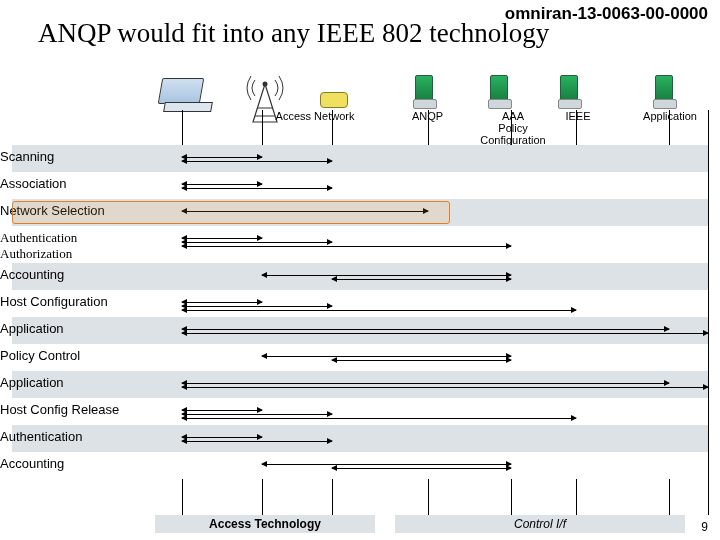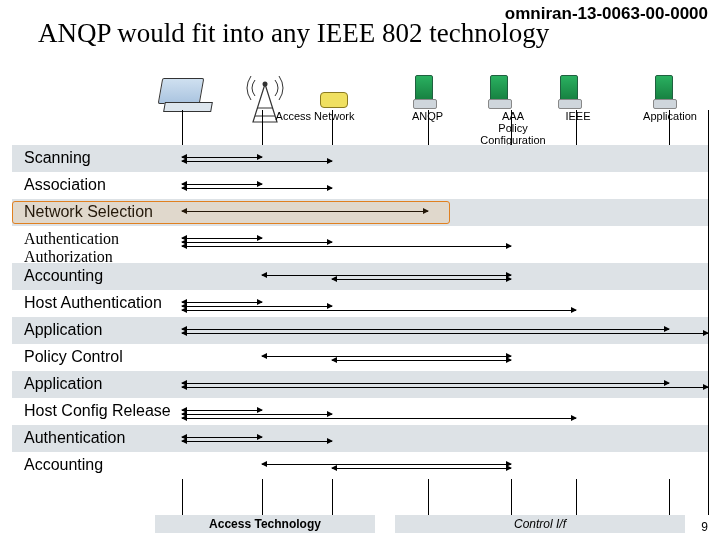--- a/index.html
+++ b/index.html
@@ -60,21 +60,21 @@
   .ll-dhcp  { left:576px;}
   .ll-app   { left:669px;}
   .ll-right { left:708px;}
   
   .rows { position:absolute; top:75px; left:0; width:720px; }
   .row { height:27px; position:relative; }
   .row:nth-child(odd) .band { background:#dde2e6; }
   .row:nth-child(even) .band { background:#fff; }
   .band { position:absolute; left:12px; right:12px; top:0; bottom:0; }
   .row-tall { height:37px;font-family:Liberation Serif, serif; }
-  .row-label { position:absolute; left:24px; top:4px; font-size:16px; z-index:3; white-space:pre-line;}
+  .row-label { position:absolute; left:0; top:4px; font-size:13px; z-index:3; white-space:pre-line;}
   .arrows { position:absolute; top:12px; height:2px; z-index:2;}
   .arrow { position:absolute; height:1px; background:#000; }
   .arrow::before, .arrow::after {
     content:""; position:absolute; top:-3px; width:0;height:0;
     border-top:3px solid transparent; border-bottom:3px solid transparent;
   }
   .arrow.both::before { left:-1px; border-right:6px solid #000;}
   .arrow.both::after  { right:-1px; border-left:6px solid #000;}
   
   .highlight {
@@ -184,21 +184,21 @@
       <div class="row">
         <div class="band"></div>
         <div class="row-label">Accounting</div>
         <div class="arrows">
           <div class="arrow both" style="left: 262px; width: 249px; top: 0px;"></div>
           <div class="arrow both" style="left: 332px; width: 179px; top: 4px;"></div>
         </div>
       </div>
       <div class="row">
         <div class="band"></div>
-        <div class="row-label">Host Authentication</div>
+        <div class="row-label">Host Configuration</div>
         <div class="arrows">
           <div class="arrow both" style="left: 182px; width: 80px; top: 0px;"></div>
           <div class="arrow both" style="left: 182px; width: 150px; top: 4px;"></div>
           <div class="arrow both" style="left: 182px; width: 394px; top: 8px;"></div>
         </div>
       </div>
       <div class="row">
         <div class="band"></div>
         <div class="row-label">Application</div>
         <div class="arrows">

